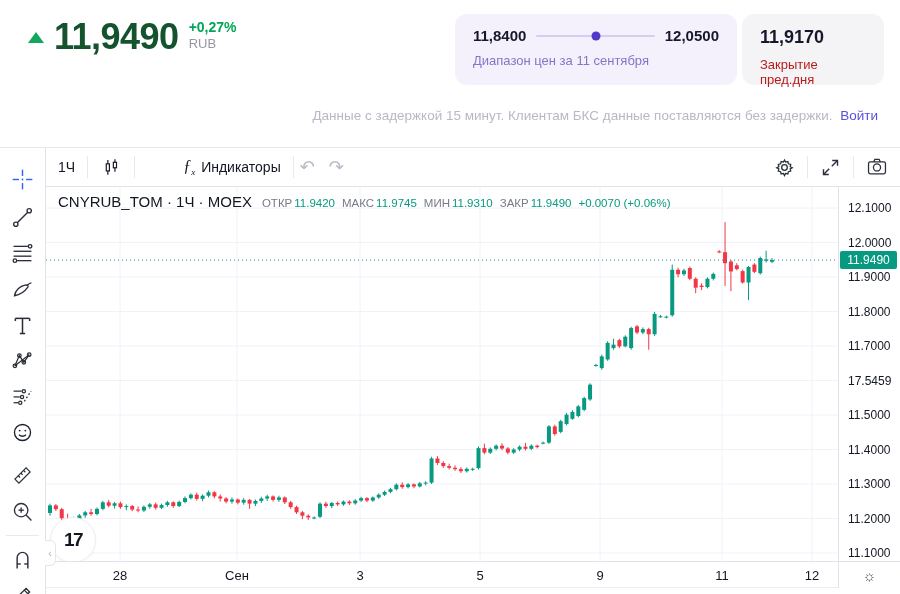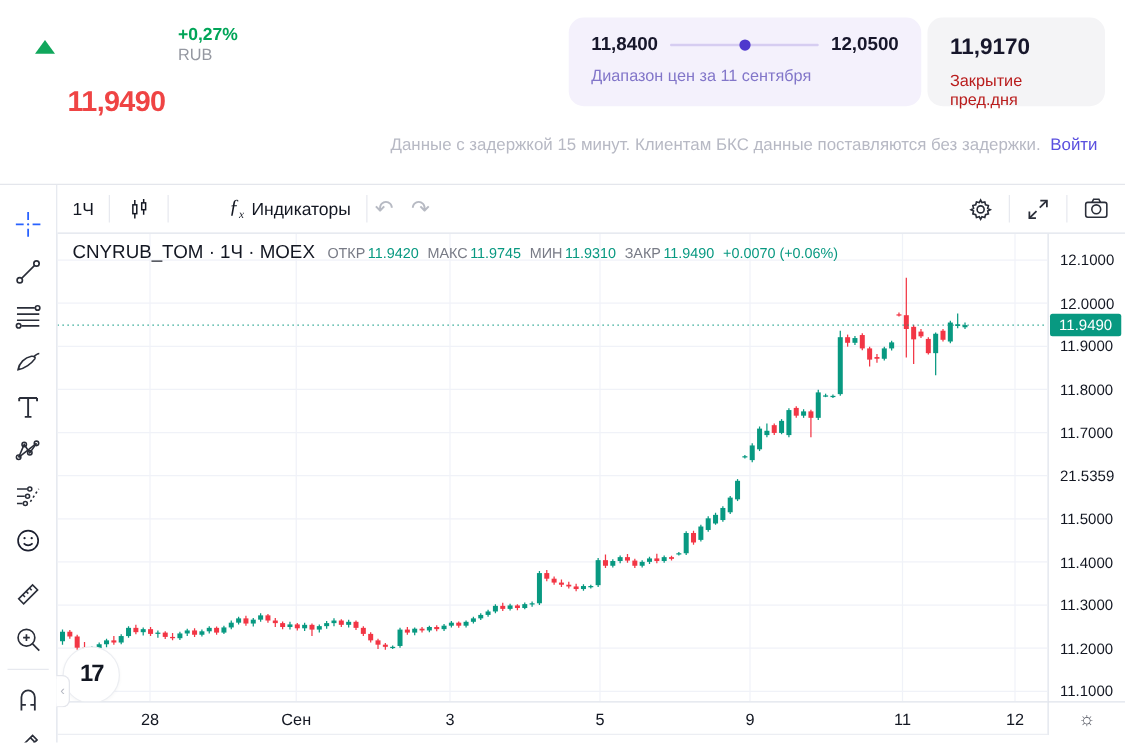--- a/index.html
+++ b/index.html
@@ -4,21 +4,21 @@
 <style>
   * { margin:0; padding:0; box-sizing:border-box; }
   body { background:#fff; font-family:"Liberation Sans", sans-serif; }
   .page { position:relative; width:900px; height:594px; background:#fff; overflow:hidden; }
 
   
   .hdr-price-block { position:absolute; left:28px; top:16px; }
   .hdr-row { display:flex; align-items:flex-start; gap:10px; }
   .tri-up { width:0; height:0; border-left:8px solid transparent; border-right:8px solid transparent;
             border-bottom:11px solid #11a75c; margin-top:16px; }
-  .big-price { font-size:23px; font-weight:800; color:#ef4444; letter-spacing:-0.5px; line-height:42px;margin-top:44px; }
+  .big-price { font-size:36px; font-weight:800; color:#14532d; letter-spacing:-0.5px; line-height:42px; }
   .chg-col { display:flex; flex-direction:column; margin-top:3px; }
   .chg-pct { color:#00a558; font-size:14px; font-weight:700; }
   .chg-cur { color:#9598a1; font-size:13px; margin-top:1px; }
   .hdr-time { position:absolute; left:18px; top:72px; color:#9ba0ab; font-size:13.5px; white-space:nowrap; }
 
   .card { position:absolute; top:14px; height:71px; border-radius:12px; padding:13px 18px 0 18px; }
   .card-range { left:455px; width:282px; background:#f4f1fc; }
   .card-prev  { left:742px; width:142px; background:#f4f4f6; }
   .range-top { display:flex; align-items:center; gap:10px; }
   .range-num { font-size:15px; font-weight:600; color:#17172b; }
@@ -552,21 +552,21 @@
         </svg>
       <div class="wm">17</div>
     </div>
 
     <div class="paxis" id="price-axis">
         <div class="pa-lbl" style="top: 14px;">12.1000</div>
         <div class="pa-lbl" style="top: 48.5px;">12.0000</div>
         <div class="pa-lbl" style="top: 83px;">11.9000</div>
         <div class="pa-lbl" style="top: 117.5px;">11.8000</div>
         <div class="pa-lbl" style="top: 152px;">11.7000</div>
-        <div class="pa-lbl" style="top: 186.5px;">21.5359</div>
+        <div class="pa-lbl" style="top: 186.5px;">17.5459</div>
         <div class="pa-lbl" style="top: 221px;">11.5000</div>
         <div class="pa-lbl" style="top: 255.5px;">11.4000</div>
         <div class="pa-lbl" style="top: 290px;">11.3000</div>
         <div class="pa-lbl" style="top: 324.5px;">11.2000</div>
         <div class="pa-lbl" style="top: 359px;">11.1000</div>
         <div class="pa-badge" style="top: 64.095px;">11.9490</div>
       </div>
 
     <div class="taxis" id="time-axis">
         <div class="ta-lbl" style="left: 74px;">28</div>

